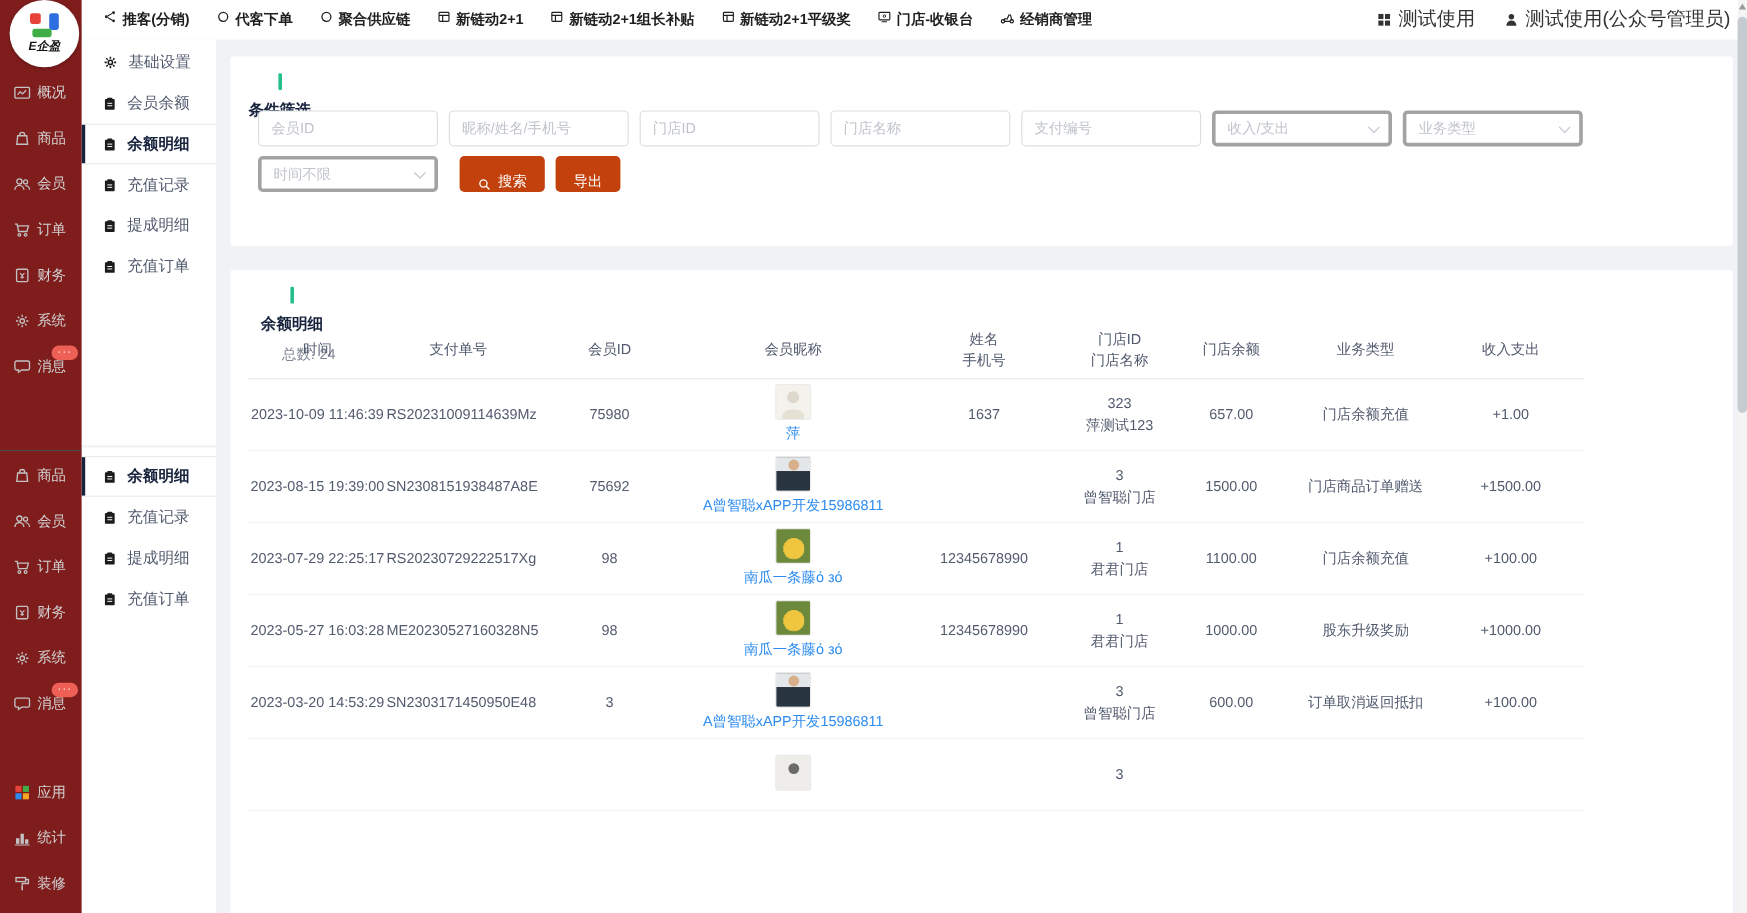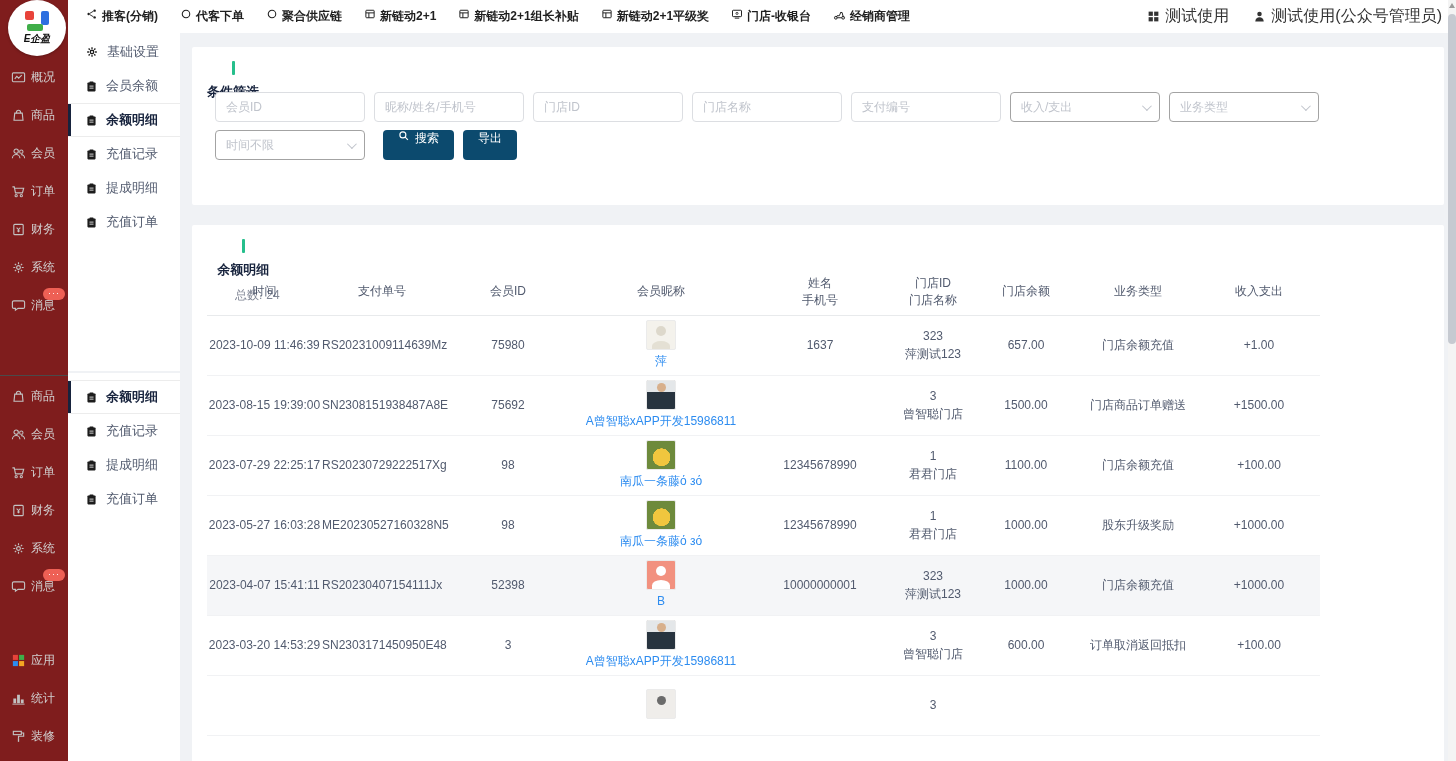--- a/index.html
+++ b/index.html
@@ -47,23 +47,23 @@
   .card-title { display:flex; align-items:center; gap:8px; font-size:13px; font-weight:700; color:#17233d;flex-direction:column; }
   .green-bar { width:3px; height:14px; background:#26bf8c; border-radius:1px; }
   .ft-pos { position:absolute; left:15px; top:14px; }
   .total { margin-left:28px; font-size:12px; font-weight:400; color:#808695; }
   .total b { font-weight:400; margin-left:4px; }
 
   .f-row { position:absolute; left:23px; display:flex; gap:9px; }
   .f-row1 { top:45px; } .f-row2 { top:83px; }
   .f-input { width:150px; height:30px; border:1px solid #dcdee2; border-radius:4px; padding:0 10px; font-size:12px; color:#515a6e; outline:none; font-family:inherit; background:#fff; }
   .f-input::placeholder { color:#c0c4cc; }
-  .f-select { width:150px; height:30px; border:1px solid #a3a3a3; border-radius:4px; padding:0 10px; font-size:12px; color:#c0c4cc; display:flex; align-items:center; justify-content:space-between; cursor:pointer; background:#fff; }
+  .f-select { width:150px; height:30px; border:3px solid #a3a3a3; border-radius:4px; padding:0 10px; font-size:12px; color:#c0c4cc; display:flex; align-items:center; justify-content:space-between; cursor:pointer; background:#fff; }
   .chev { width:7px; height:7px; border-right:1.4px solid #c0c4cc; border-bottom:1.4px solid #c0c4cc; transform:rotate(45deg) translateY(-2px); }
-  .btn-green { height:30px; background:#0c4a6e; color:#fff; border:none; border-radius:4px; font-size:12px; padding:0 15px; display:flex; align-items:flex-start; gap:5px; cursor:pointer; font-family:inherit; }
+  .btn-green { height:30px; background:#c2410c; color:#fff; border:none; border-radius:4px; font-size:12px; padding:0 15px; display:flex; align-items:flex-end; gap:5px; cursor:pointer; font-family:inherit; }
   .btn-search { margin-left:9px; }
 
   
   table.data { position:absolute; left:15px; top:44px; width:1113px; border-collapse:collapse; table-layout:fixed; }
   .data th { height:46px; font-weight:400; font-size:12px; color:#515a6e; text-align:center; border-bottom:1px solid #e8eaec; line-height:17px; vertical-align:middle; }
   .data td { height:60px; font-size:12px; color:#515a6e; text-align:center; border-bottom:1px solid #f1f2f4; vertical-align:middle; line-height:18px; }
   tr.alt td { background:#f5f6f8; }
   .nick-wrap { display:flex; flex-direction:column; align-items:center; justify-content:center; gap:2px; }
   .avatar { width:30px; height:30px; border-radius:2px; border:1px solid #ebebeb; position:relative; overflow:hidden; background:#f5f5f5; cursor:pointer; }
   .nick-link { color:#2d8cf0; cursor:pointer; }
@@ -572,39 +572,20 @@
             </td>
         <td>12345678990</td>
         <td>
               <div>1</div>
               <div>君君门店</div>
             </td>
         <td>1000.00</td>
         <td>股东升级奖励</td>
         <td>+1000.00</td>
       </tr>
-      <tr class="alt">
-        <td>2023-04-07 15:41:11</td>
-        <td>RS20230407154111Jx</td>
-        <td>52398</td>
-        <td>
-              <div class="nick-wrap">
-                <span class="avatar av-person" style="background: rgb(242, 145, 127);"></span>
-                <a class="nick-link">B</a>
-              </div>
-            </td>
-        <td>10000000001</td>
-        <td>
-              <div>323</div>
-              <div>萍测试123</div>
-            </td>
-        <td>1000.00</td>
-        <td>门店余额充值</td>
-        <td>+1000.00</td>
-      </tr>
       <tr>
         <td>2023-03-20 14:53:29</td>
         <td>SN2303171450950E48</td>
         <td>3</td>
         <td>
               <div class="nick-wrap">
                 <span class="avatar av-head" style="background: linear-gradient(rgb(228, 231, 233) 0%, rgb(228, 231, 233) 40%, rgb(40, 52, 63) 40%);"></span>
                 <a class="nick-link">A曾智聪xAPP开发15986811</a>
               </div>
             </td>

